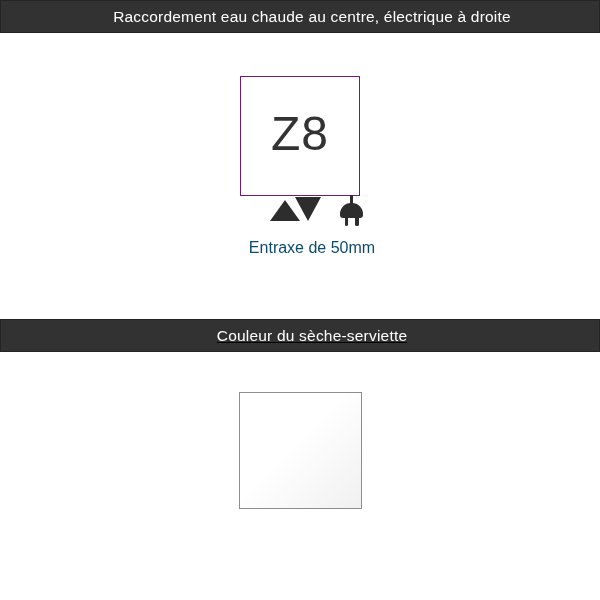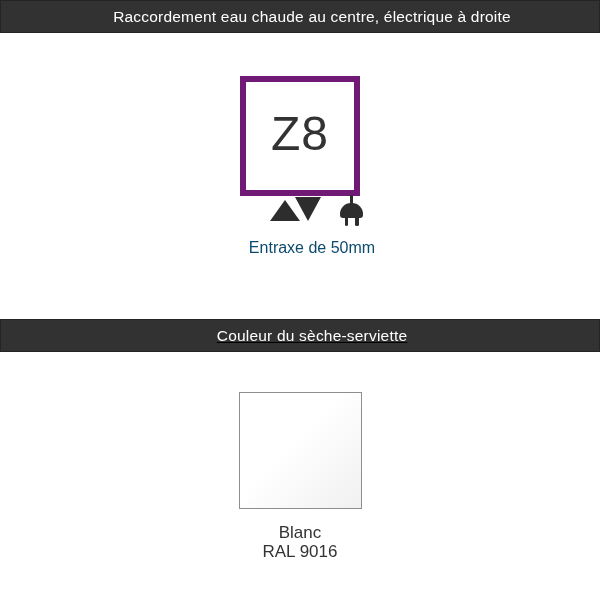--- a/index.html
+++ b/index.html
@@ -41,21 +41,21 @@
 
   
   .model-box {
     position: absolute;
     left: 240px;
     top: 76px;
     width: 120px;
     height: 120px;
     box-sizing: border-box;
     background: #ffffff;
-    border: 6px solid #701a75;
+    border: 1px solid #701a75;
     display: flex;
     align-items: center;
     justify-content: center;
   }
   .model-label {
     font-size: 48px;
     color: #333333;
     transform: translateY(-3px);
     letter-spacing: 1px;
   }
@@ -163,18 +163,14 @@
   <div class="detail-text">
     <div>Entraxe de 50mm</div>
   </div>
 
   <div class="banner" id="banner-color">
     <span class="banner-text">Couleur du sèche-serviette</span>
   </div>
 
   <div class="swatch"></div>
 
-  <div class="swatch-caption">
-    <div>Blanc</div>
-    <div>RAL 9016</div>
-  </div>
 
 </div>
 
 </body></html>

